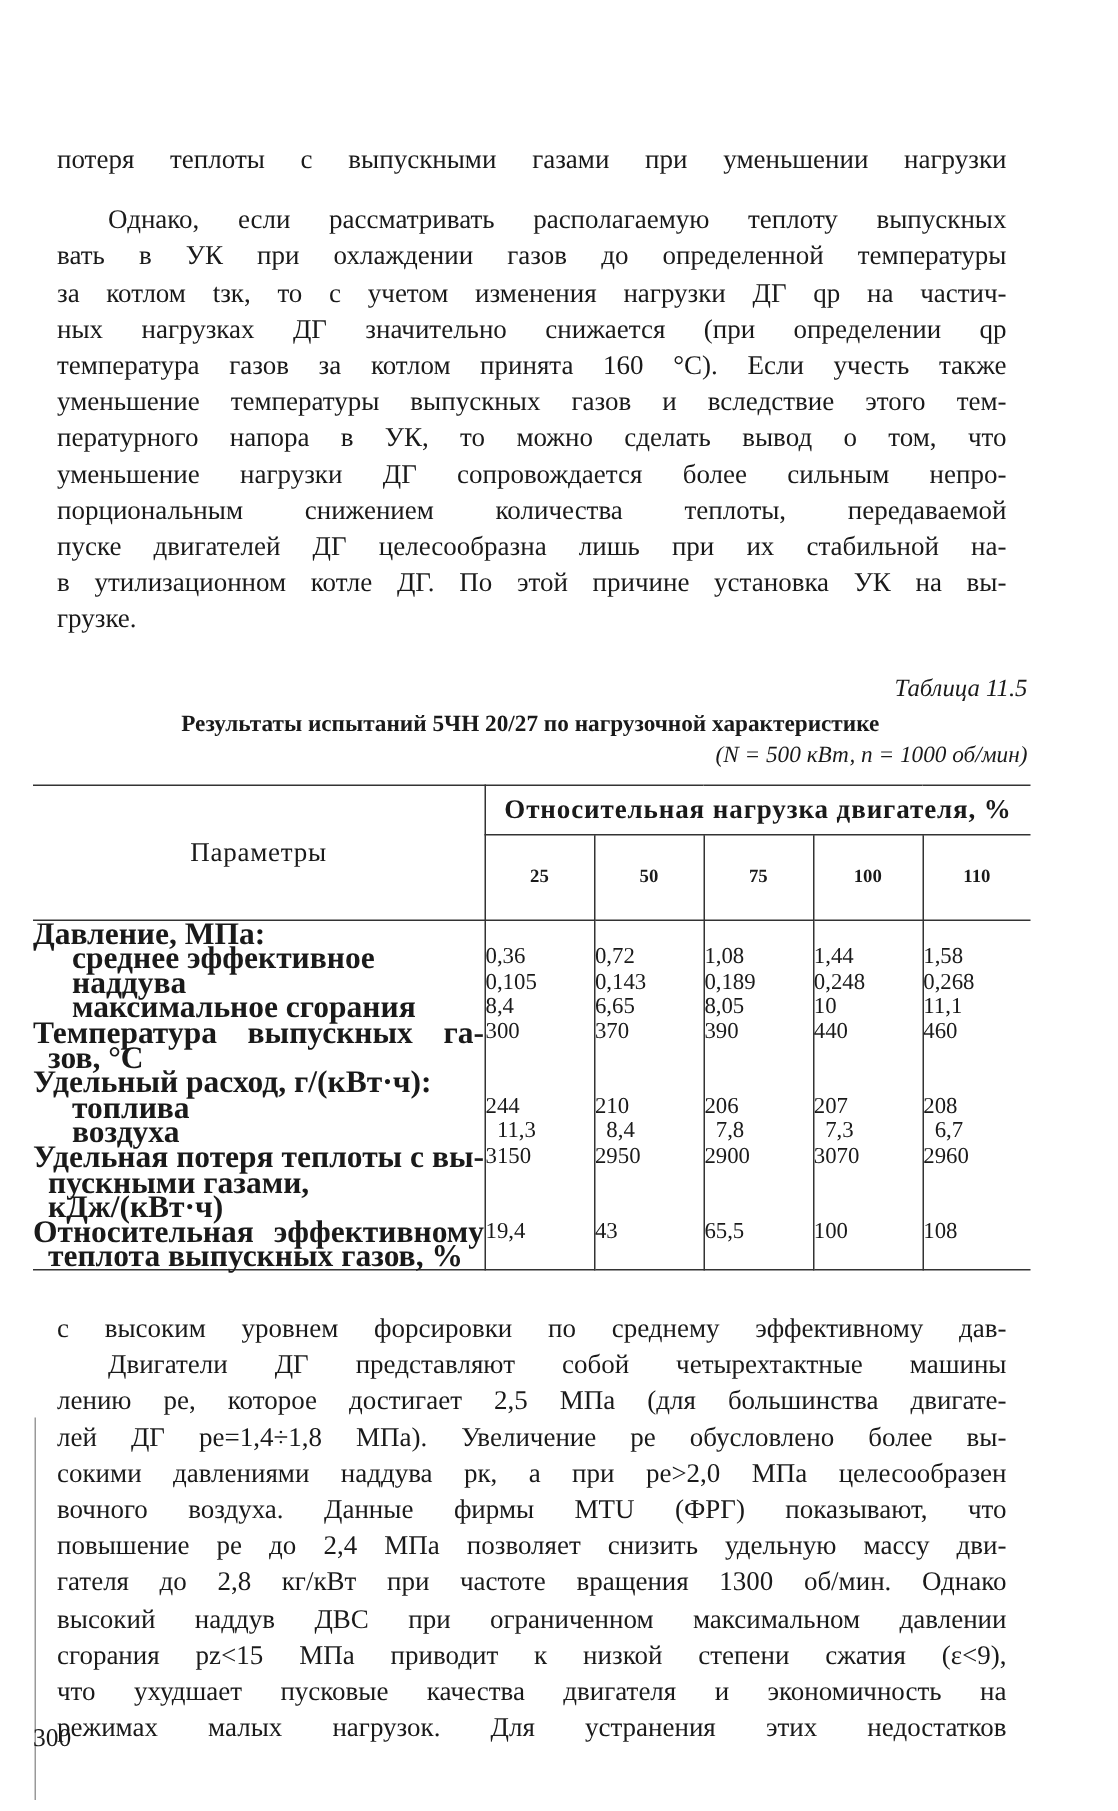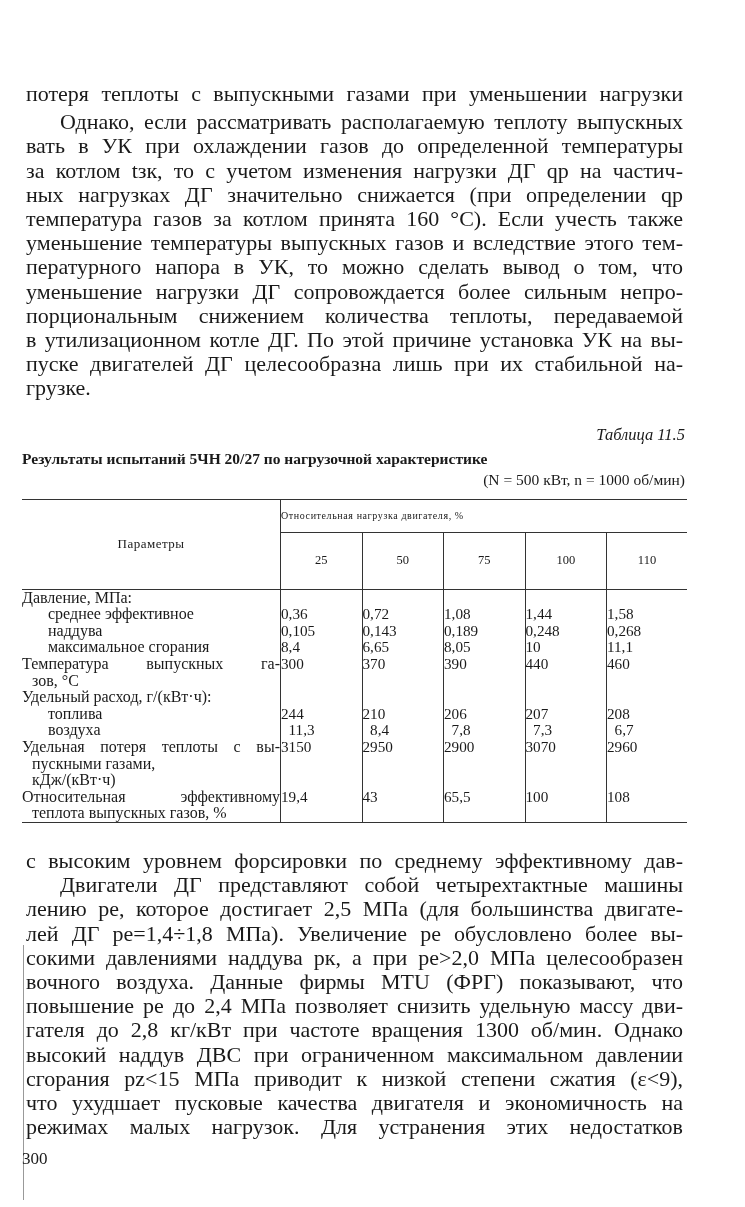--- a/index.html
+++ b/index.html
@@ -1,32 +1,32 @@
 <!DOCTYPE html>
 <html><head>
 <meta charset="utf-8">
 <style>
   html, body { margin: 0; padding: 0; background: #ffffff; }
   body { width: 745px; height: 1207px; position: relative; overflow: hidden;
          font-family: "Liberation Serif", "DejaVu Serif", serif; color: #1a1a1a; }
   .page { position: absolute; left: 22px; top: 78px; width: 665px; }
-  .para { font-size: 22px; line-height: 24.2px; text-align: justify; margin: 4px; }
+  .para { font-size: 18px; line-height: 24.2px; text-align: justify; margin: 16px; }
   .line { display: block; text-align: justify; text-align-last: justify; white-space: nowrap; }
   .line.last { text-align-last: left; }
   .tcap { text-align: right; font-style: italic; font-size: 16.5px; margin-top: 24px; height: 24px; padding-right: 2px; }
-  .ttitle { text-align: left; font-weight: bold; font-size: 15.5px; line-height: 20px; padding-right: 2px; }
-  .tsub { text-align: right; font-size: 15.5px; line-height: 22px; padding-right: 2px; }
+  .ttitle { text-align: center; font-weight: bold; font-size: 15.5px; line-height: 20px; padding-right: 2px; }
+  .tsub { text-align: right; font-size: 15.5px; line-height: 22px; padding-right: 2px; font-style: italic; }
   table.data { border-collapse: collapse; width: 665px; margin-top: 8px; font-size: 15px; }
   table.data th, table.data td { padding: 0; }
   .th-top { border-top: 1.5px solid #333; }
-  .h-param { width: 258px; text-align: center; font-weight: normal; font-size: 13px; letter-spacing: 0.5px; border-right: 1.2px solid #333; border-bottom: 1.5px solid #333; height: 88px; }
-  .h-group { text-align: left; font-weight: normal; font-size: 10px; letter-spacing: 0.6px; height: 32px; border-bottom: 1.5px solid #333; }
-  .h-col { text-align: center; font-weight: normal; font-size: 12.5px; height: 56px; border-right: 1.2px solid #333; border-bottom: 1.5px solid #333; }
+  .h-param { width: 258px; text-align: center; font-weight: normal; font-size: 18px; letter-spacing: 0.5px; border-right: 1.2px solid #333; border-bottom: 1.5px solid #333; height: 88px; }
+  .h-group { text-align: center; font-weight: bold; font-size: 18px; letter-spacing: 0.6px; height: 32px; border-bottom: 1.5px solid #333; }
+  .h-col { text-align: center; font-weight: bold; font-size: 12.5px; height: 56px; border-right: 1.2px solid #333; border-bottom: 1.5px solid #333; }
   .h-col.lastc { border-right: none; }
-  td.pcell { vertical-align: top; font-size: 16px; line-height: 16.6px; border-right: 1.2px solid #333; padding-top: 20px; padding-bottom: 14px; }
+  td.pcell { vertical-align: top; font-size: 21px; line-height: 16.6px; border-right: 1.2px solid #333; padding-top: 20px; padding-bottom: 14px; font-weight: bold; }
   td.vcell { vertical-align: top; font-size: 15.2px; line-height: 16.6px; border-right: 1.2px solid #333; padding-top: 20px; padding-bottom: 14px; padding-left: 22px; }
   td.vcell.lastc { border-right: none; }
   .bottom-rule { border-bottom: 1.5px solid #333; }
   .prow { display: block; white-space: nowrap; }
   .prow.sub { padding-left: 26px; }
   .prow.cont { padding-left: 10px; }
   .prow.just { text-align: justify; text-align-last: justify; }
   .vrow { display: block; white-space: pre; }
   .gap { display: block; height: 16.6px; }
   .sec2 { margin-top: 26px; }
@@ -45,22 +45,22 @@
     <p class="para">
       <span class="line" style="padding-left:34px">Однако, если рассматривать располагаемую теплоту выпускных</span>
       <span class="line">вать в УК при охлаждении газов до определенной температуры</span>
       <span class="line">за котлом tзк, то с учетом изменения нагрузки ДГ qр на частич-</span>
       <span class="line">ных нагрузках ДГ значительно снижается (при определении qр</span>
       <span class="line">температура газов за котлом принята 160 °С). Если учесть также</span>
       <span class="line">уменьшение температуры выпускных газов и вследствие этого тем-</span>
       <span class="line">пературного напора в УК, то можно сделать вывод о том, что</span>
       <span class="line">уменьшение нагрузки ДГ сопровождается более сильным непро-</span>
       <span class="line">порциональным снижением количества теплоты, передаваемой</span>
+      <span class="line">пуске двигателей ДГ целесообразна лишь при их стабильной на-</span>
       <span class="line">в утилизационном котле ДГ. По этой причине установка УК на вы-</span>
-      <span class="line">пуске двигателей ДГ целесообразна лишь при их стабильной на-</span>
       <span class="line last">грузке.</span>
     </p>
   </div>
 
   <div class="tcap">Таблица 11.5</div>
   <div class="ttitle">Результаты испытаний 5ЧН 20/27 по нагрузочной характеристике</div>
   <div class="tsub">(N = 500 кВт, n = 1000 об/мин)</div>
 
   <table class="data">
     <thead>

